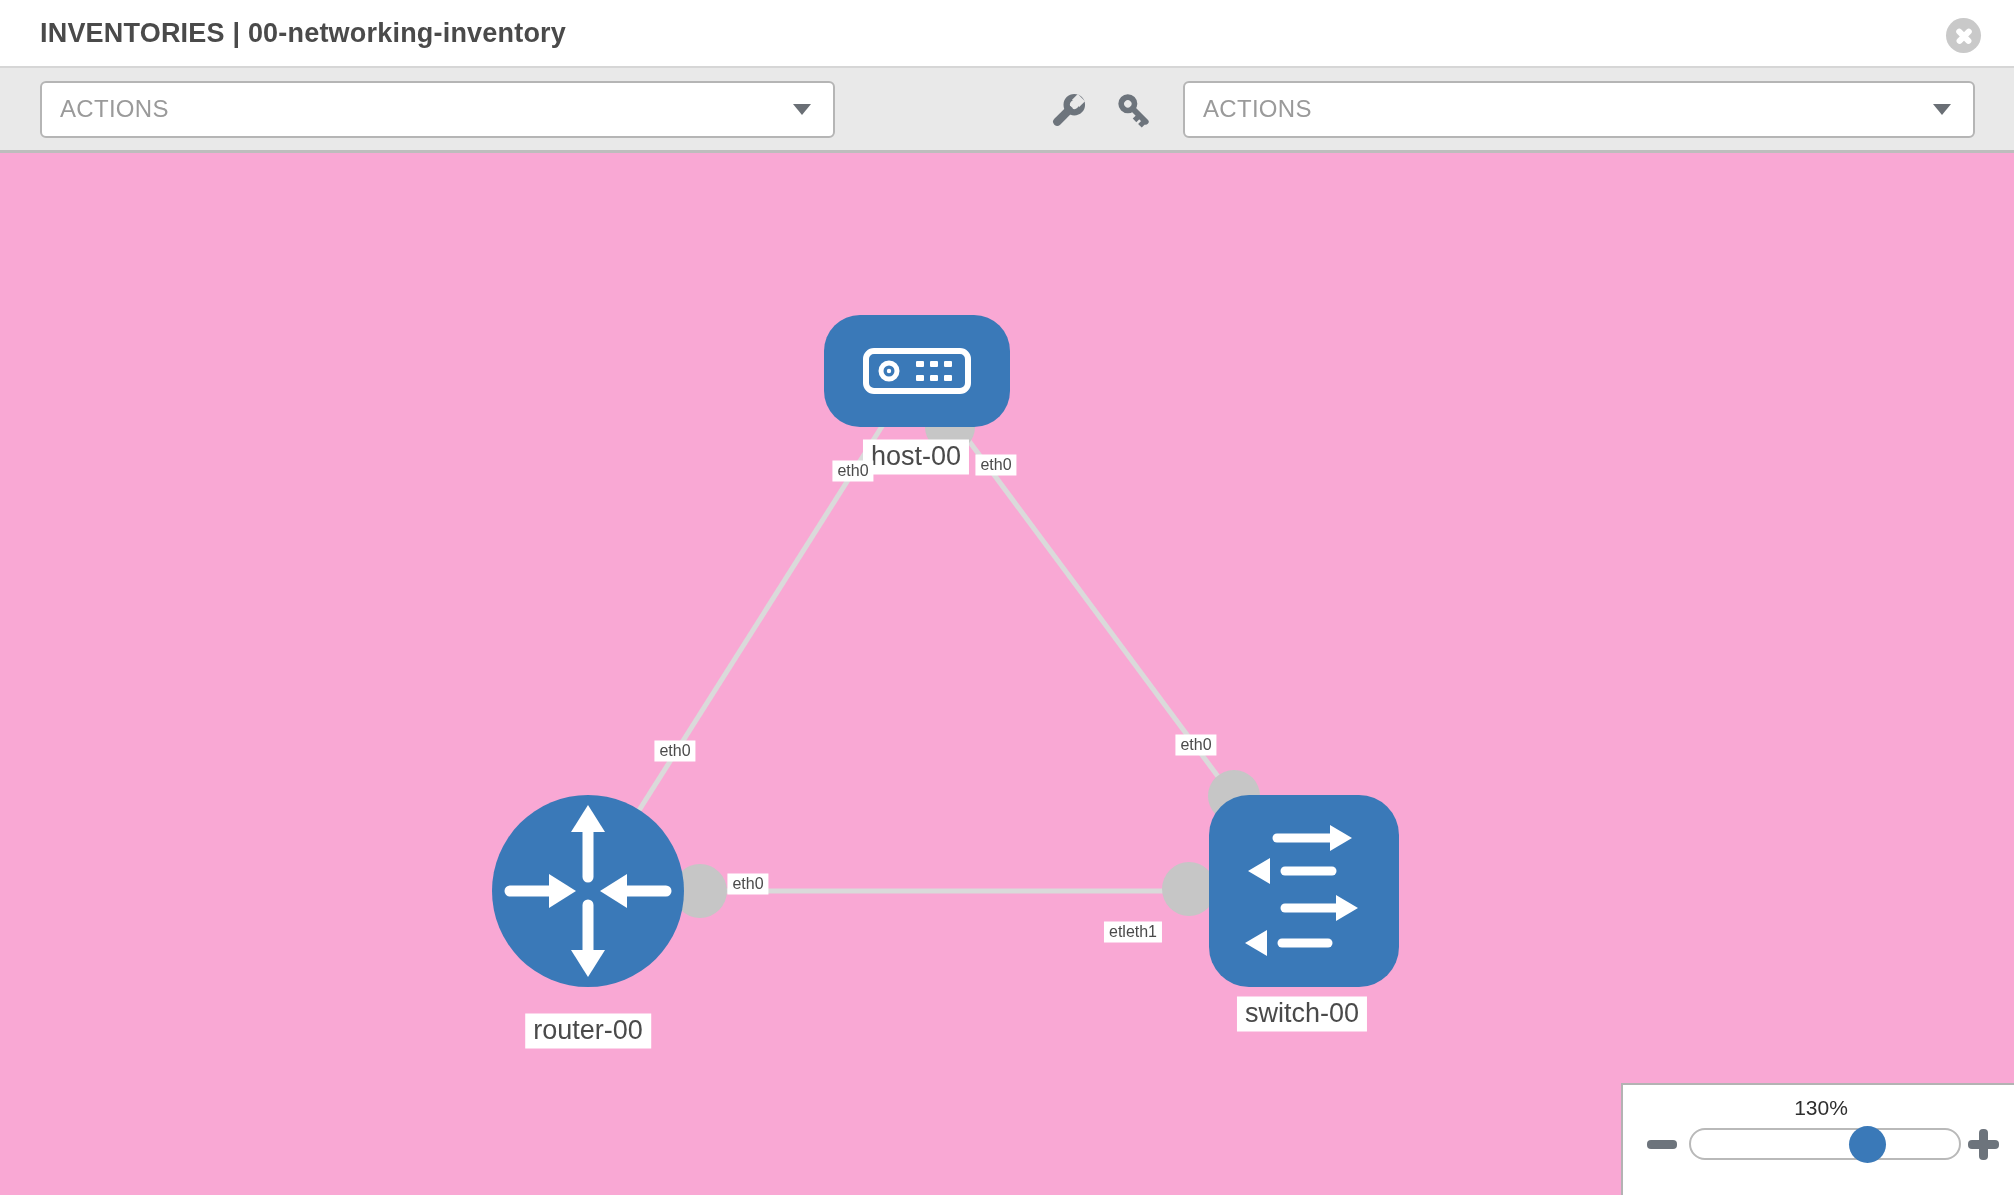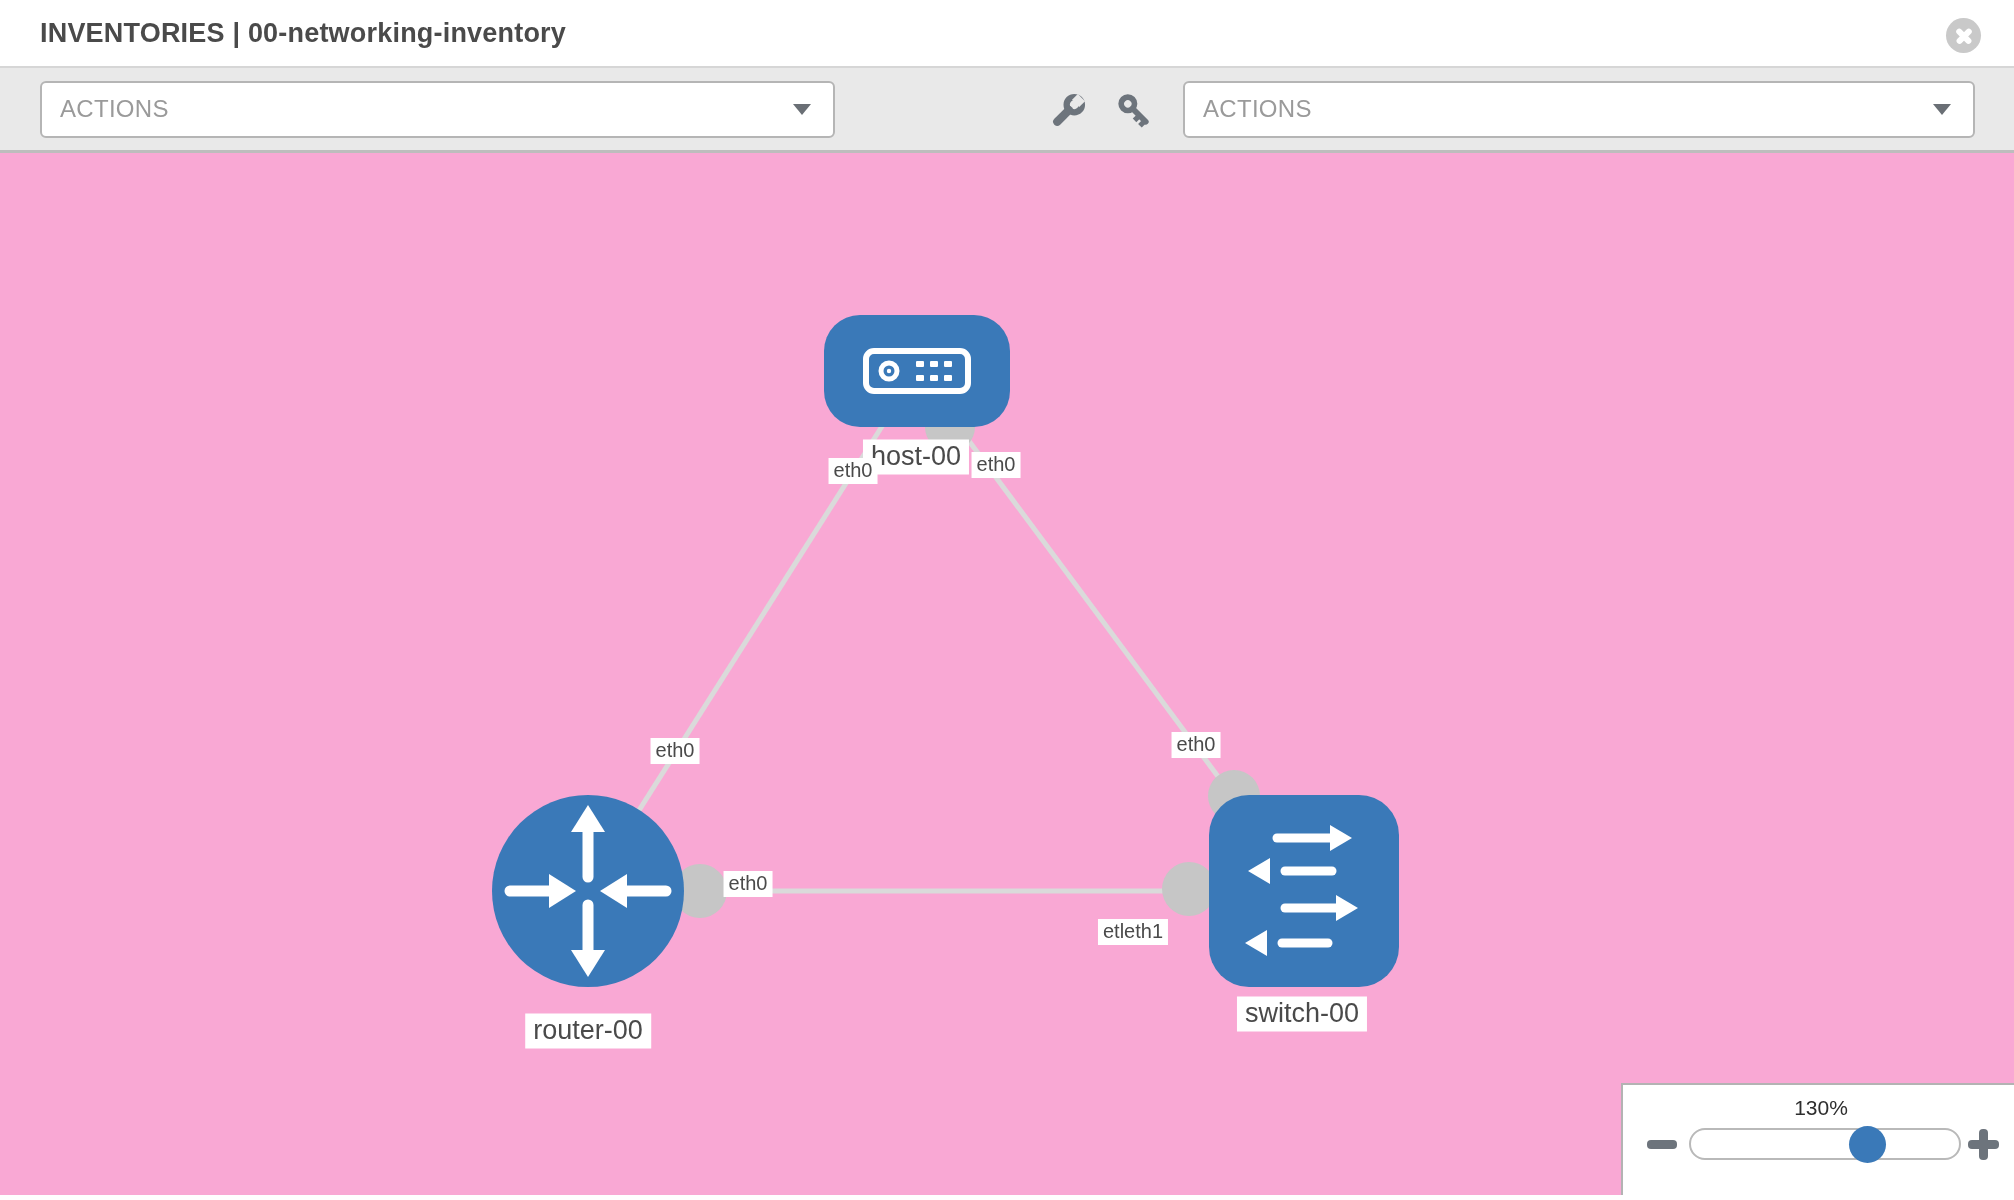--- a/index.html
+++ b/index.html
@@ -35,21 +35,21 @@
   .tool-wrench { left:1047px; }
   .tool-key { left:1114px; }
 
   
   .canvas { position:relative; height:1042px; background:#f9a8d4; overflow:hidden; }
   .graph-svg { position:absolute; left:0; top:0; }
 
   .graph-label { position:absolute; transform:translate(-50%,-50%);
     background:#ffffff; color:#4a4a4a; white-space:nowrap; }
   .node-label { font-size:27px; padding:1px 8px 3px; }
-  .if-label { font-size:20px; padding:1px 5px 2px; }
+  .if-label { font-size:16px; padding:1px 5px 2px; }
 
   
   .zoom-panel { position:absolute; left:1621px; top:930px; width:400px; height:135px;
     background:#ffffff; border:2px solid #b3b3b3; }
   .zoom-value { text-align:center; margin-top:11px; font-size:21px; color:#2e2e2e; }
   .zoom-row { position:relative; height:40px; margin-top:7px; }
   .zoom-minus { position:absolute; left:24px; top:13px; width:30px; height:9px;
     background:#6d747c; border-radius:4px; cursor:pointer; }
   .zoom-plus { position:absolute; right:20px; top:2px; width:31px; height:31px; cursor:pointer; }
   .zoom-plus::before { content:""; position:absolute; left:0; top:11px; width:31px; height:9px;

